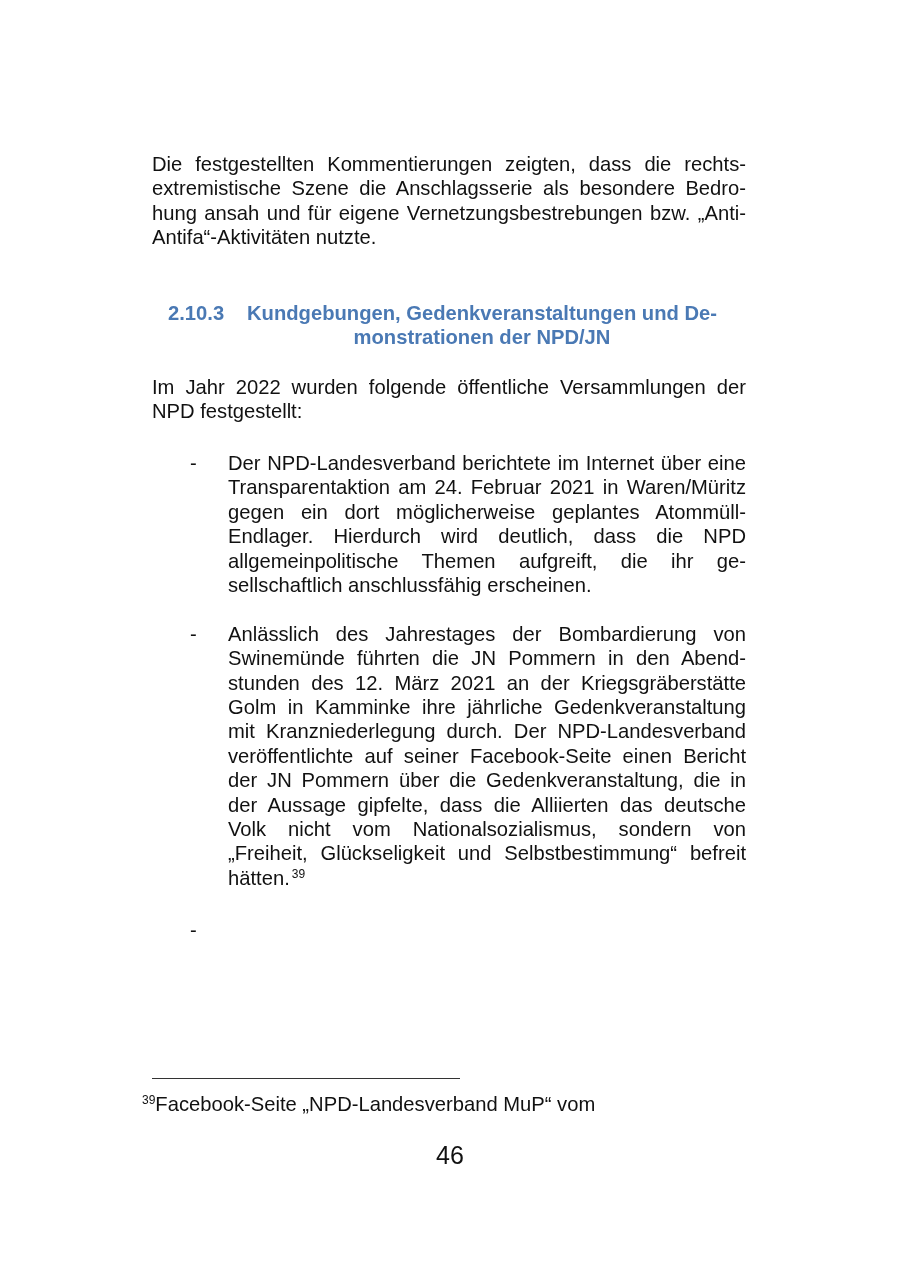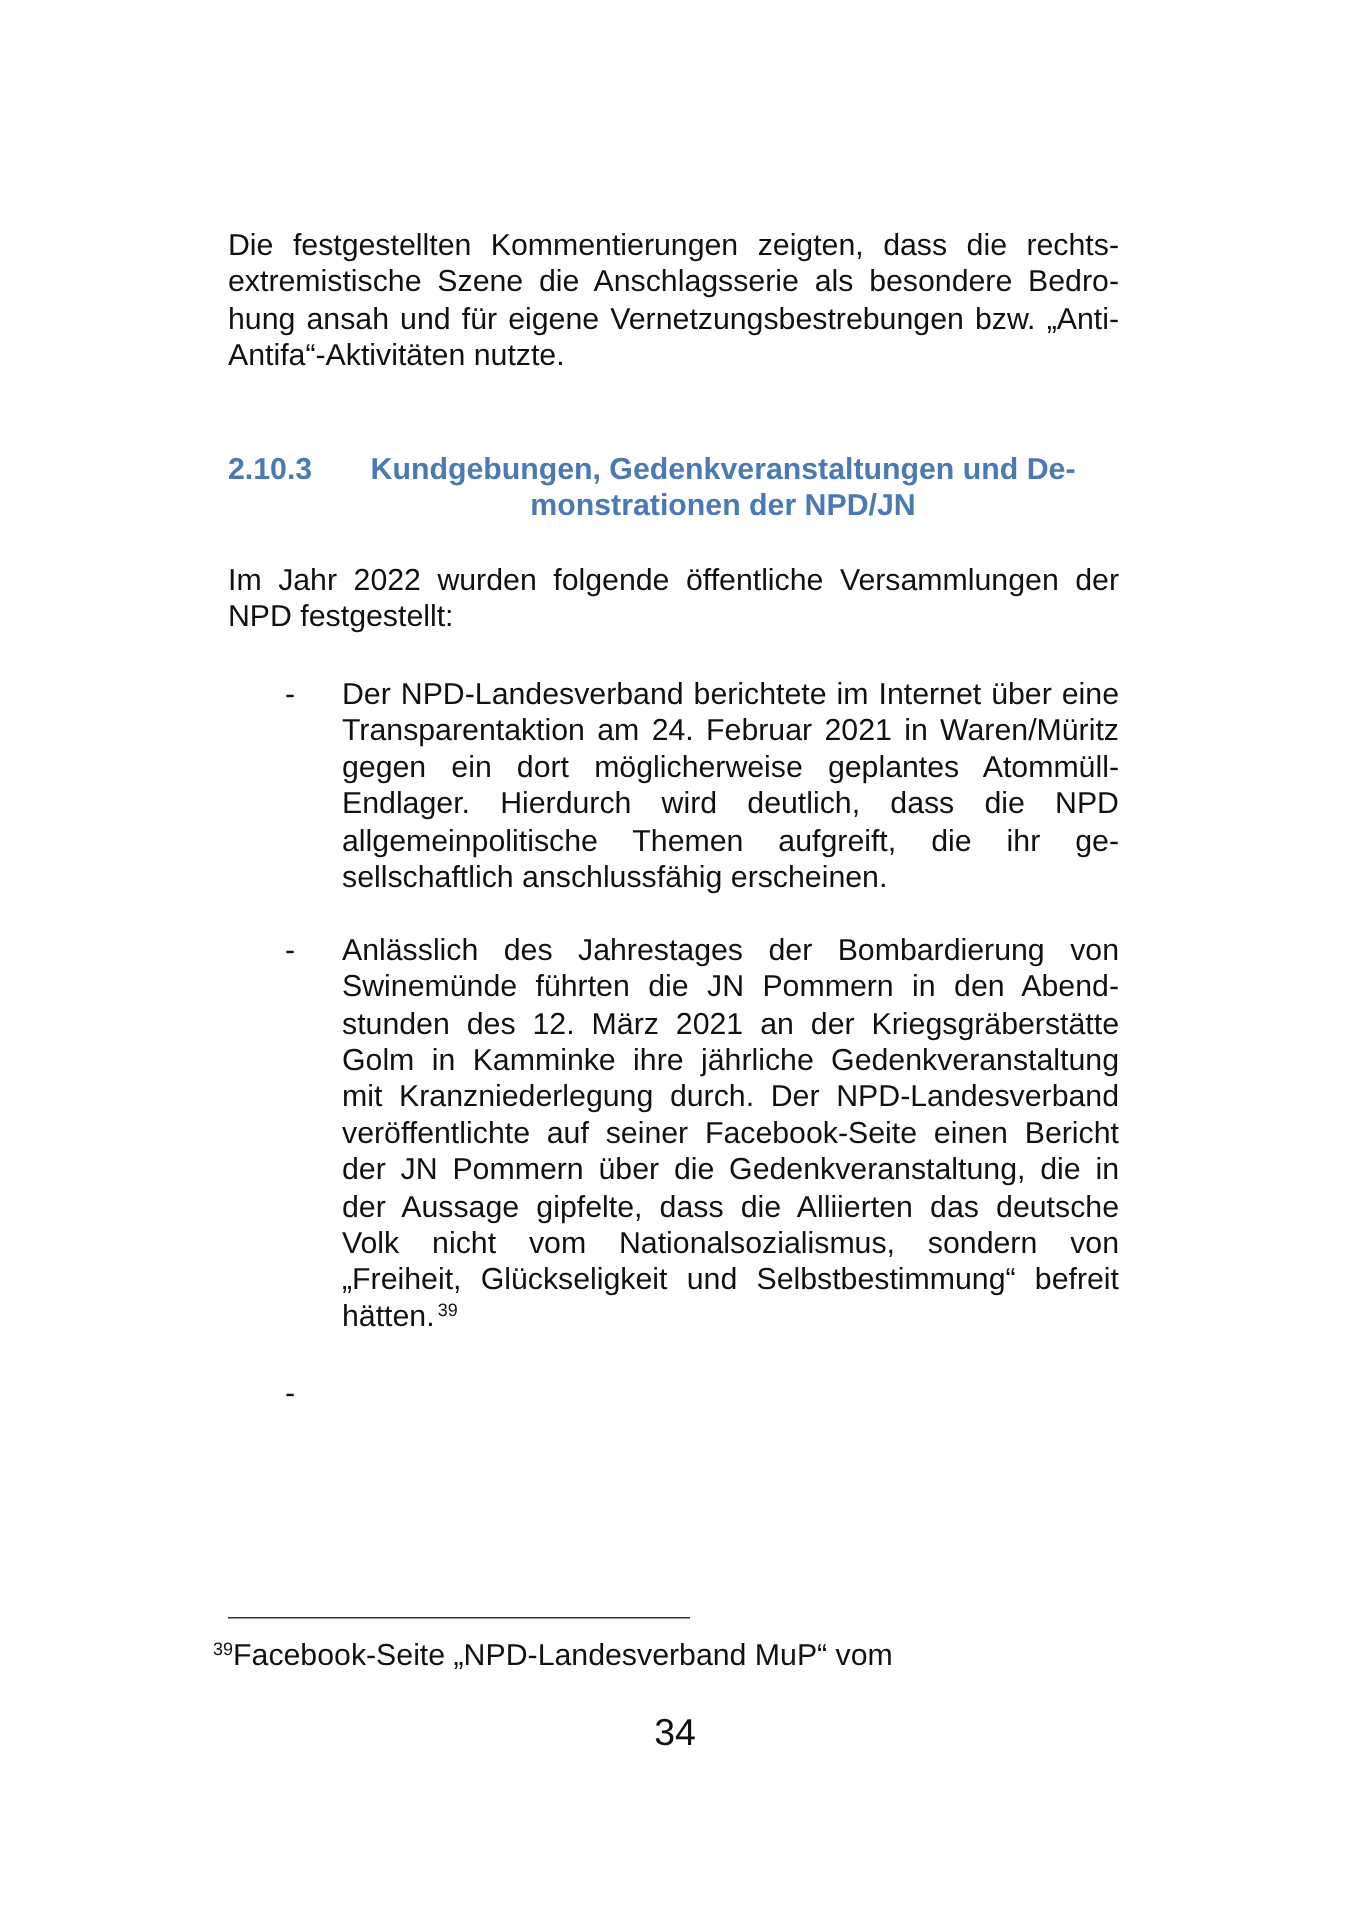--- a/index.html
+++ b/index.html
@@ -10,21 +10,21 @@
     .page { position: absolute; left: 0; top: 0; width: 900px; height: 1276px; }
     .para {
       position: absolute; left: 152px; width: 594px;
       font-size: 20.2px; line-height: 24.4px; text-align: justify; margin: 0;
     }
     .p1 { top: 152px; }
     .heading {
       position: absolute; left: 152px; top: 301px; width: 600px;
       color: #4a79b4; font-size: 20.2px; line-height: 24.4px; margin: 0;
     }
-    .heading .num { position: absolute; left: 0; top: 0; }
+    .heading .num { position: absolute; left: 16px; top: 0; }
     .heading .title { position: absolute; left: 90px; top: 0; width: 480px; text-align: center; }
     .p2 { top: 375px; }
     .list { position: absolute; left: 152px; top: 451px; width: 594px; margin: 0; padding: 0; list-style: none; }
     .list-item { position: relative; margin: 0 0 24.4px 0; }
     .bullet { position: absolute; left: 38px; top: 0; font-size: 20.2px; line-height: 24.4px; }
     .item-text {
       margin-left: 76px; font-size: 20.2px; line-height: 24.4px; text-align: justify;
     }
     .item-text sup { font-size: 12px; vertical-align: 0; position: relative; top: -7px; margin-left: 2px; }
     .fn-rule { position: absolute; left: 152px; top: 1078px; width: 308px; height: 1px; background: #333333; }
@@ -66,15 +66,15 @@
       <span class="bullet">-</span>
     </li>
   </ul>
 
   <div class="fn-rule"></div>
 
   <div class="footnote">
     <sup>39</sup><span>Facebook-Seite „NPD-Landesverband MuP“ vom</span>
   </div>
 
-  <div class="page-number">34</div>
+  <div class="page-number">46</div>
 
 </div>
 
 </body></html>

